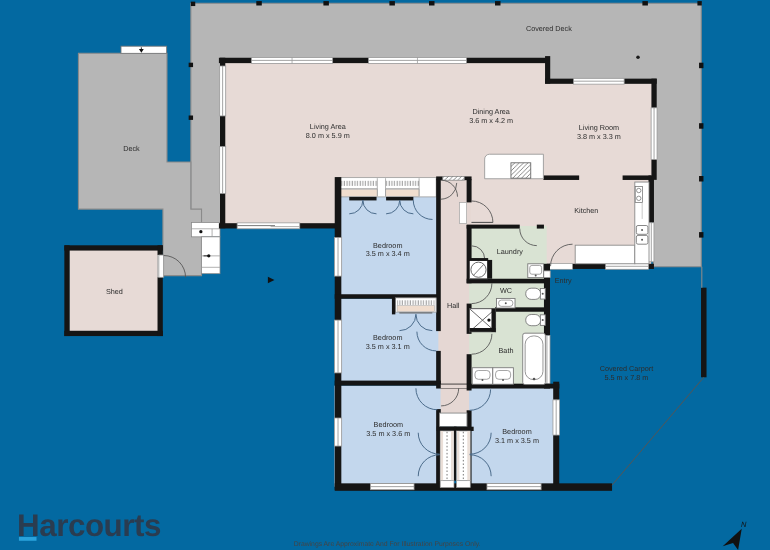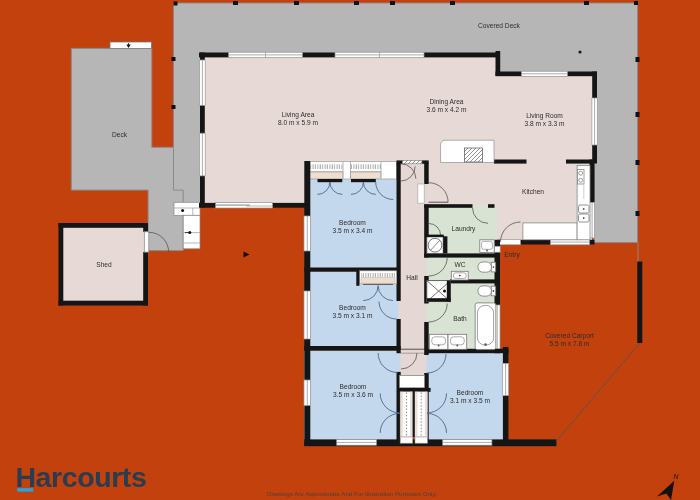--- a/index.html
+++ b/index.html
@@ -1,16 +1,16 @@
 <!DOCTYPE html>
 <html><head>
 <meta charset="utf-8">
 <style>
 html,body{margin:0;padding:0;background:#fff;}
-#page{position:relative;width:700px;height:500px;overflow:hidden;background:#c2410c;font-family:"Liberation Sans",sans-serif;}
+#page{position:relative;width:700px;height:500px;overflow:hidden;background:#0369a1;font-family:"Liberation Sans",sans-serif;}
 svg{position:absolute;top:0;left:0;}
 .lbl{font-family:"Liberation Sans",sans-serif;font-size:6.6px;fill:#2d2d2d;text-anchor:middle;}
 </style>
 </head>
 <body>
 <div id="page">
 <svg width="700" height="500" viewBox="0 0 700 500">
 <defs>
 <pattern id="hatch" patternUnits="userSpaceOnUse" width="4" height="4">
 <path d="M0,4 L4,0" stroke="#666" stroke-width="0.7"></path>

